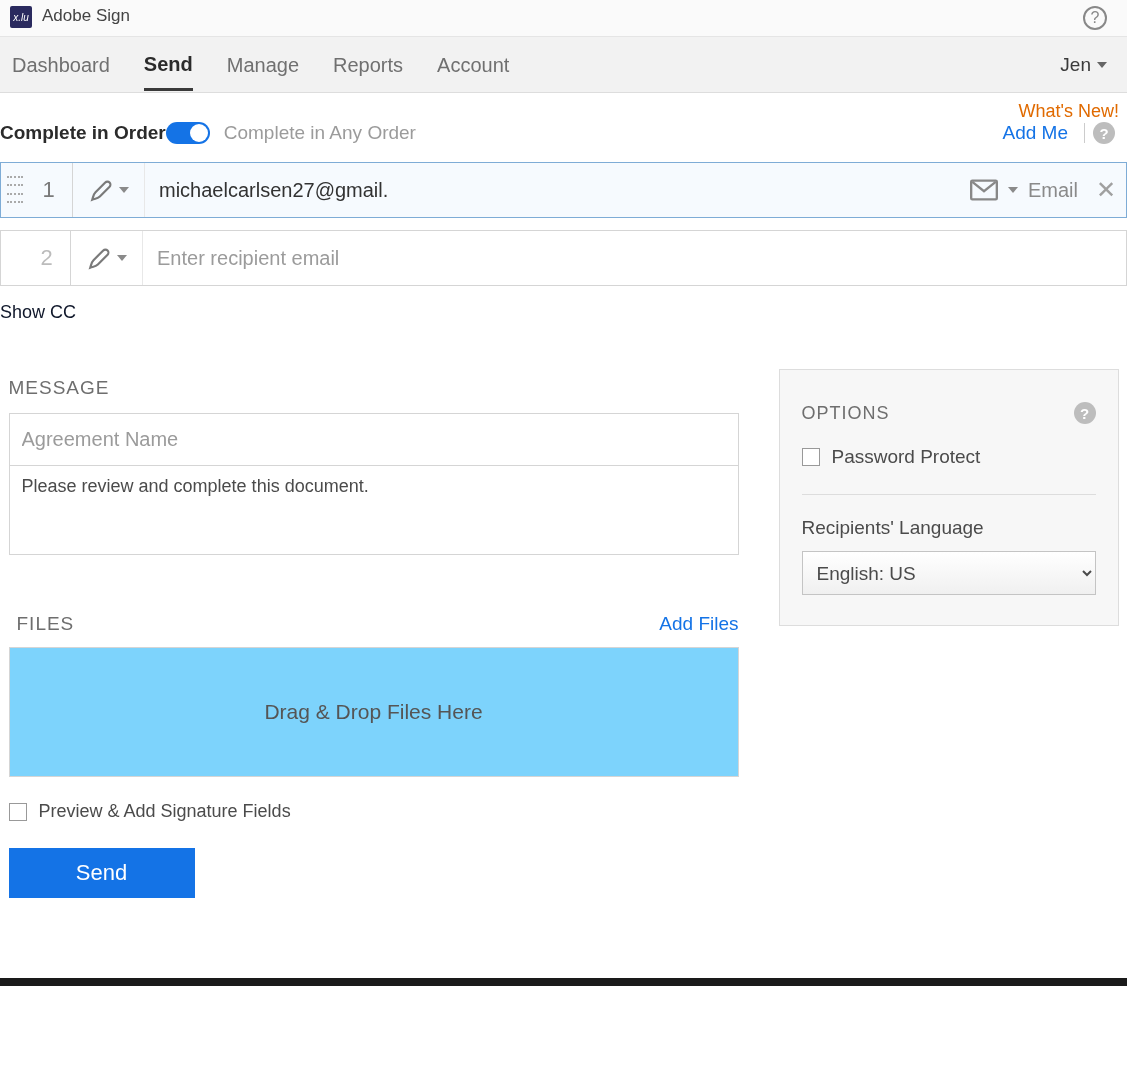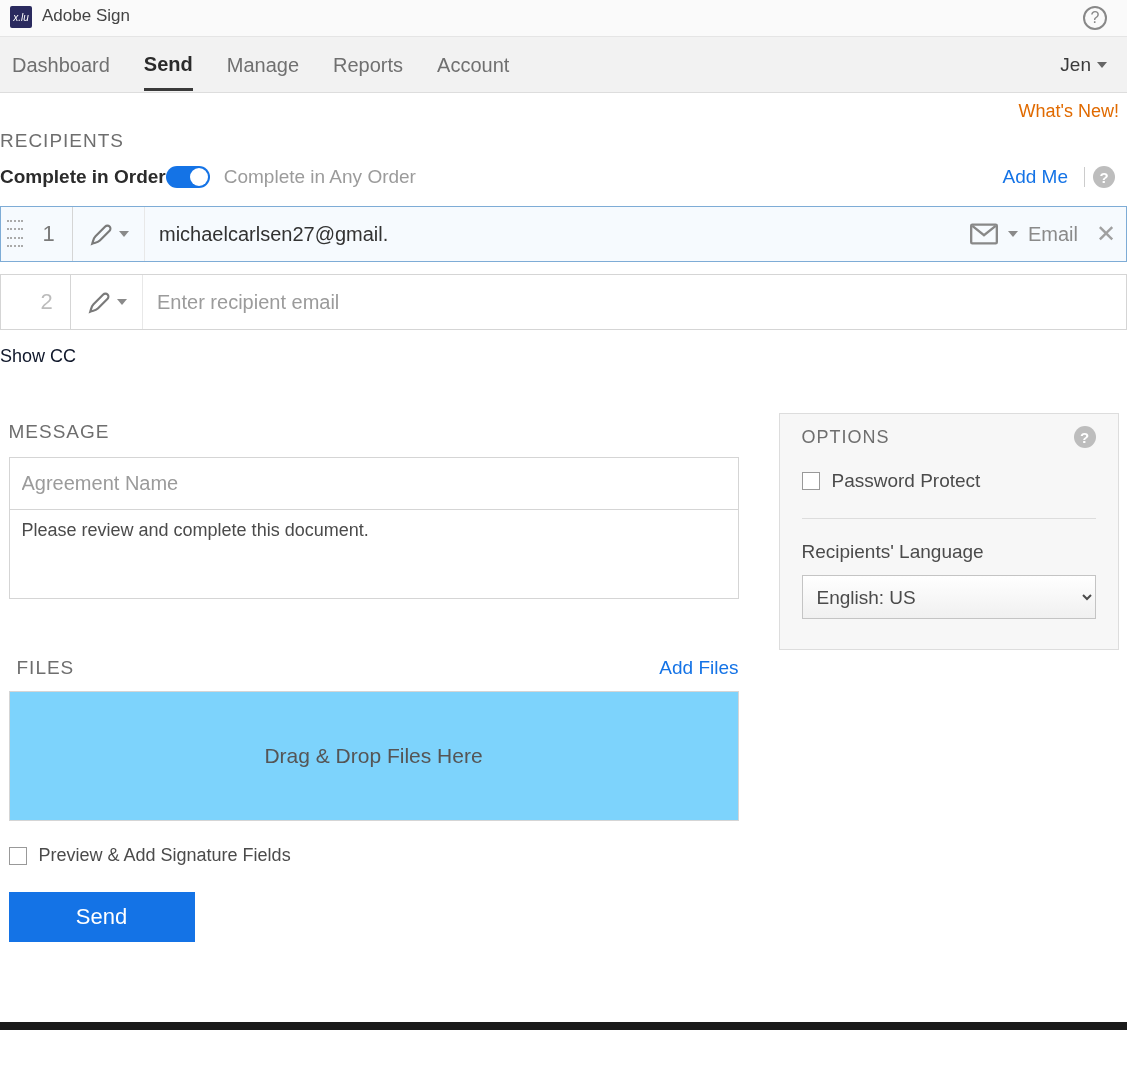--- a/index.html
+++ b/index.html
@@ -351,21 +351,21 @@
       color: #fff;
       border: none;
       font-size: 22px;
       cursor: pointer;
     }
     
     .options-panel {
       width: 340px;
       border: 1px solid #ddd;
       background: #f7f7f7;
-      padding: 12px 22px 30px;
+      padding: 32px 22px 30px;
       margin-top: 0;
     }
     .options-title-row {
       display: flex;
       justify-content: space-between;
       align-items: center;
       margin-bottom: 22px;
     }
     .options-title {
       font-size: 18px;
@@ -428,21 +428,20 @@
     <span class="chev-down"></span>
   </div>
 </div>
 
 <div class="content">
 
   <div class="whats-new-row">
     <span class="whats-new">What's New!</span>
   </div>
 
-  <div class="section-title">RECIPIENTS</div>
 
   <div class="order-row">
     <span class="order-label">Complete in Order</span>
     <div class="toggle">
       <div class="toggle-knob"></div>
     </div>
     <span class="order-alt">Complete in Any Order</span>
     <div class="order-spacer"></div>
     <span class="add-me">Add Me</span>
     <div class="vline"></div>

